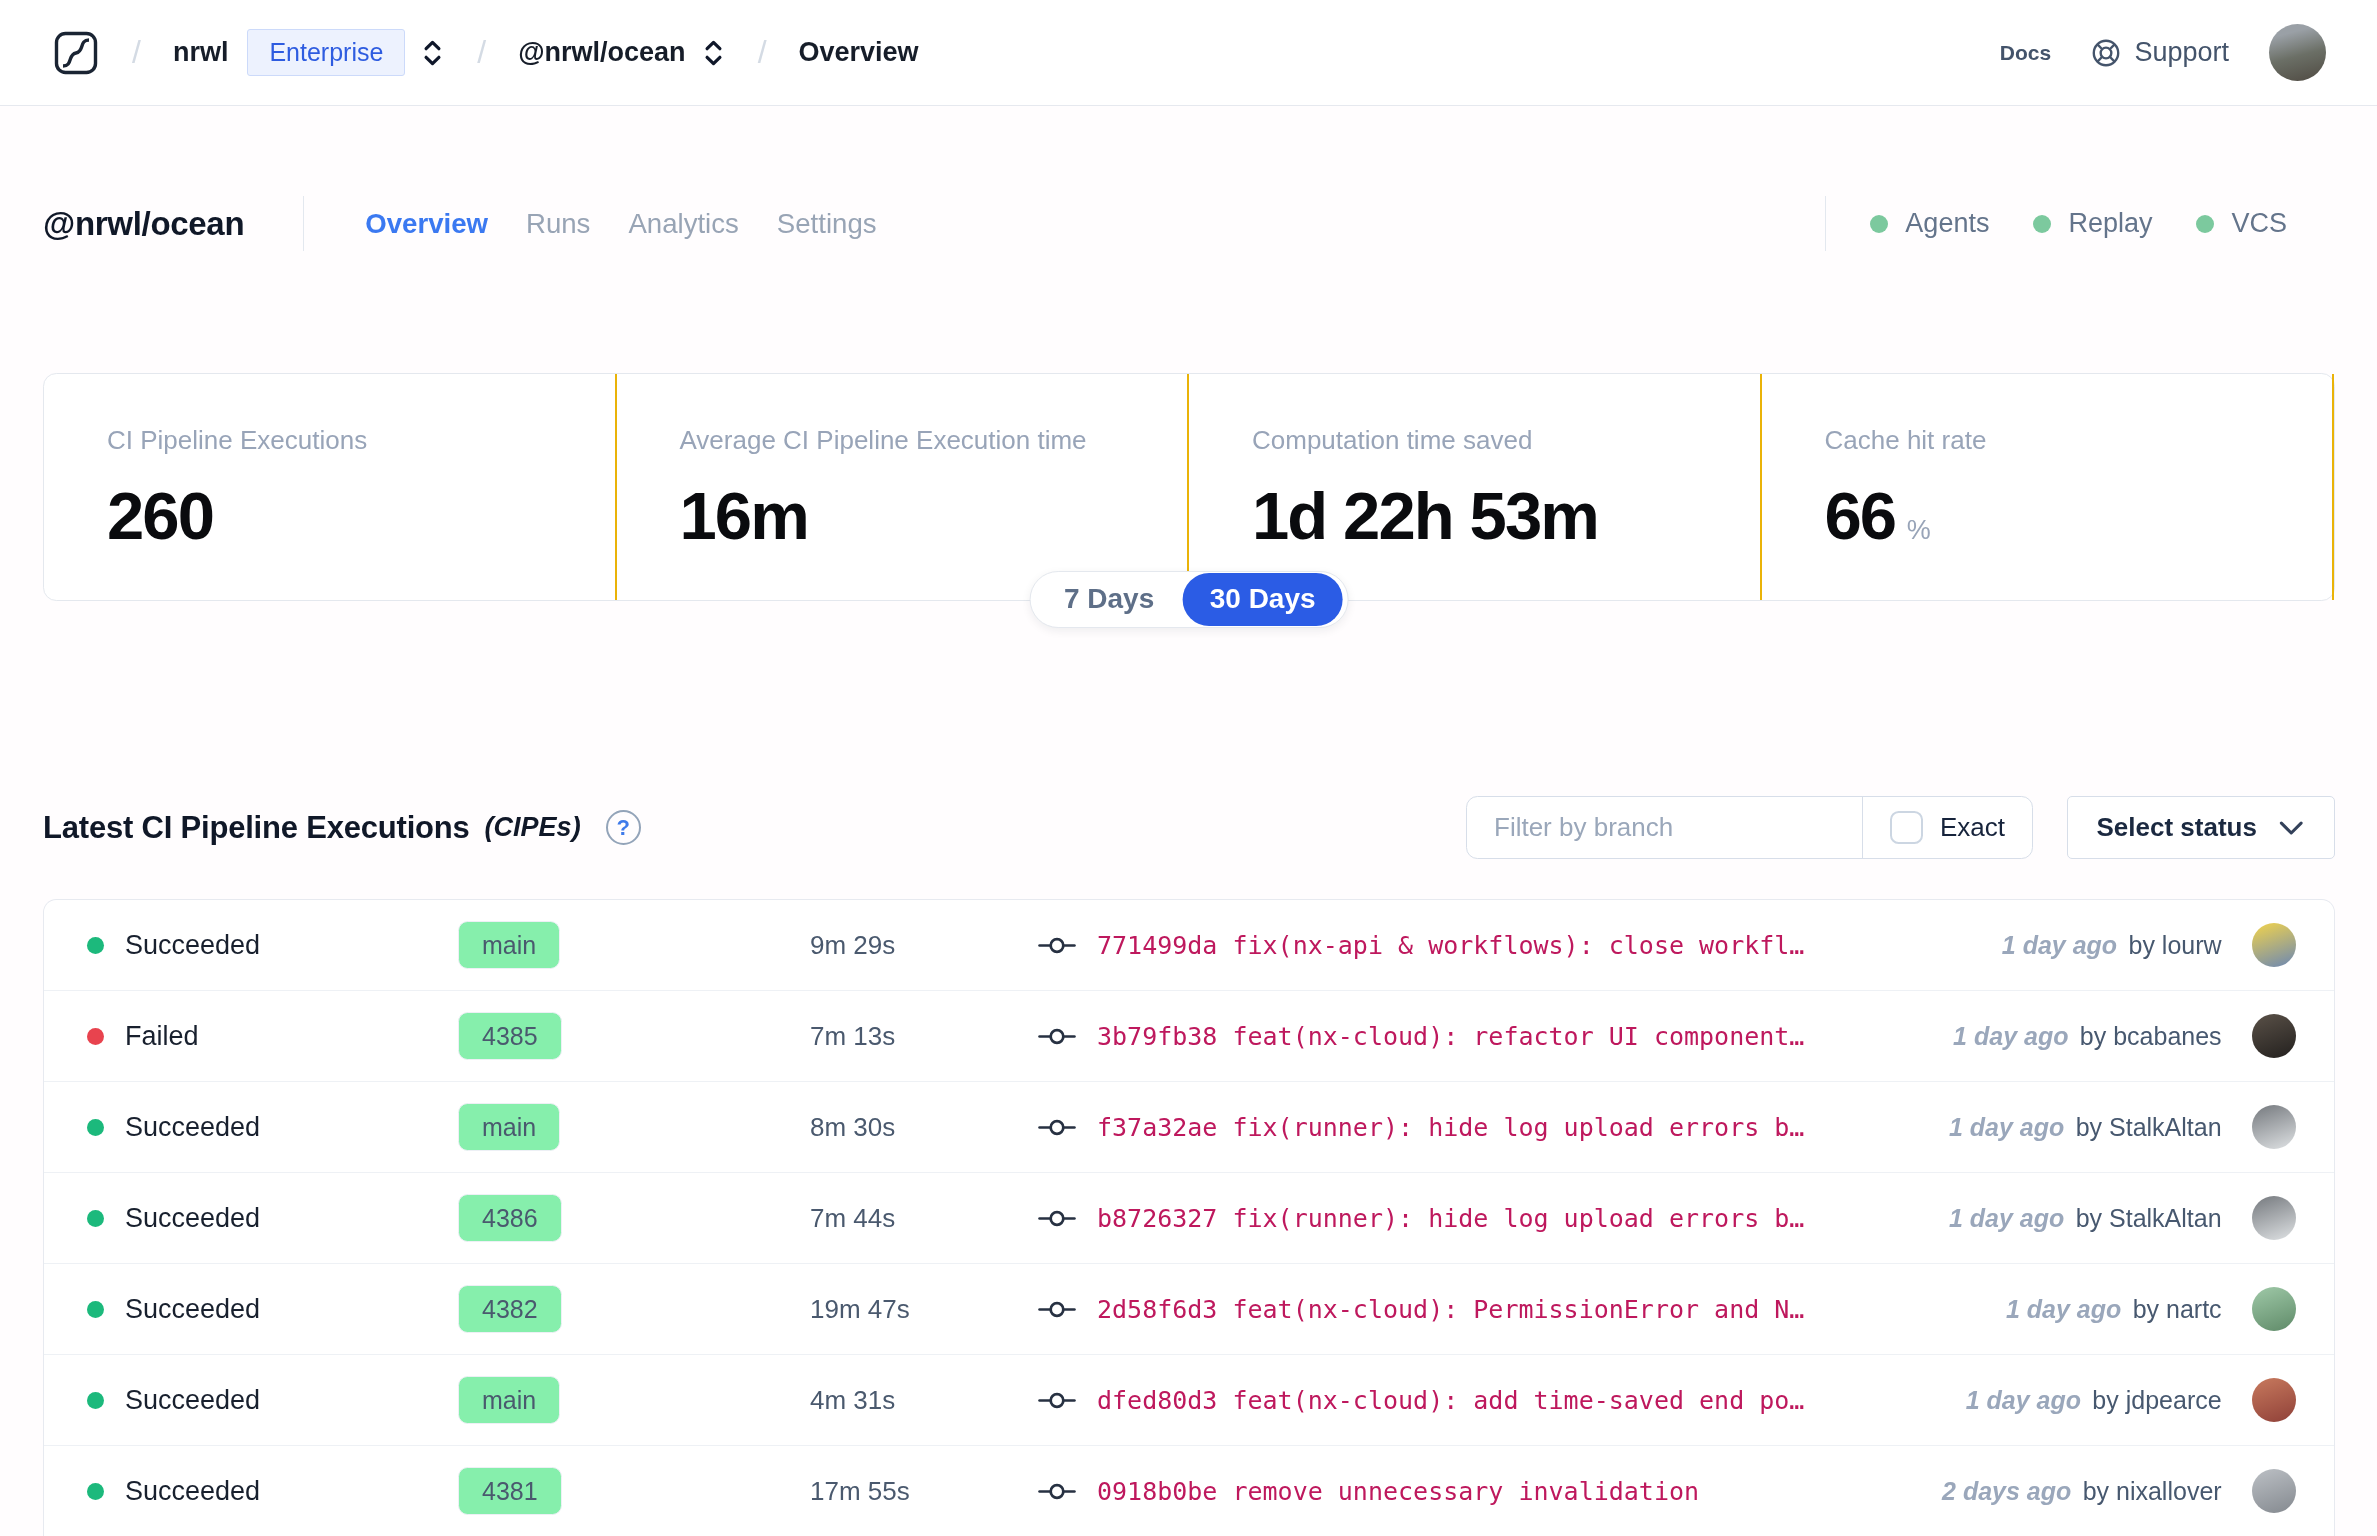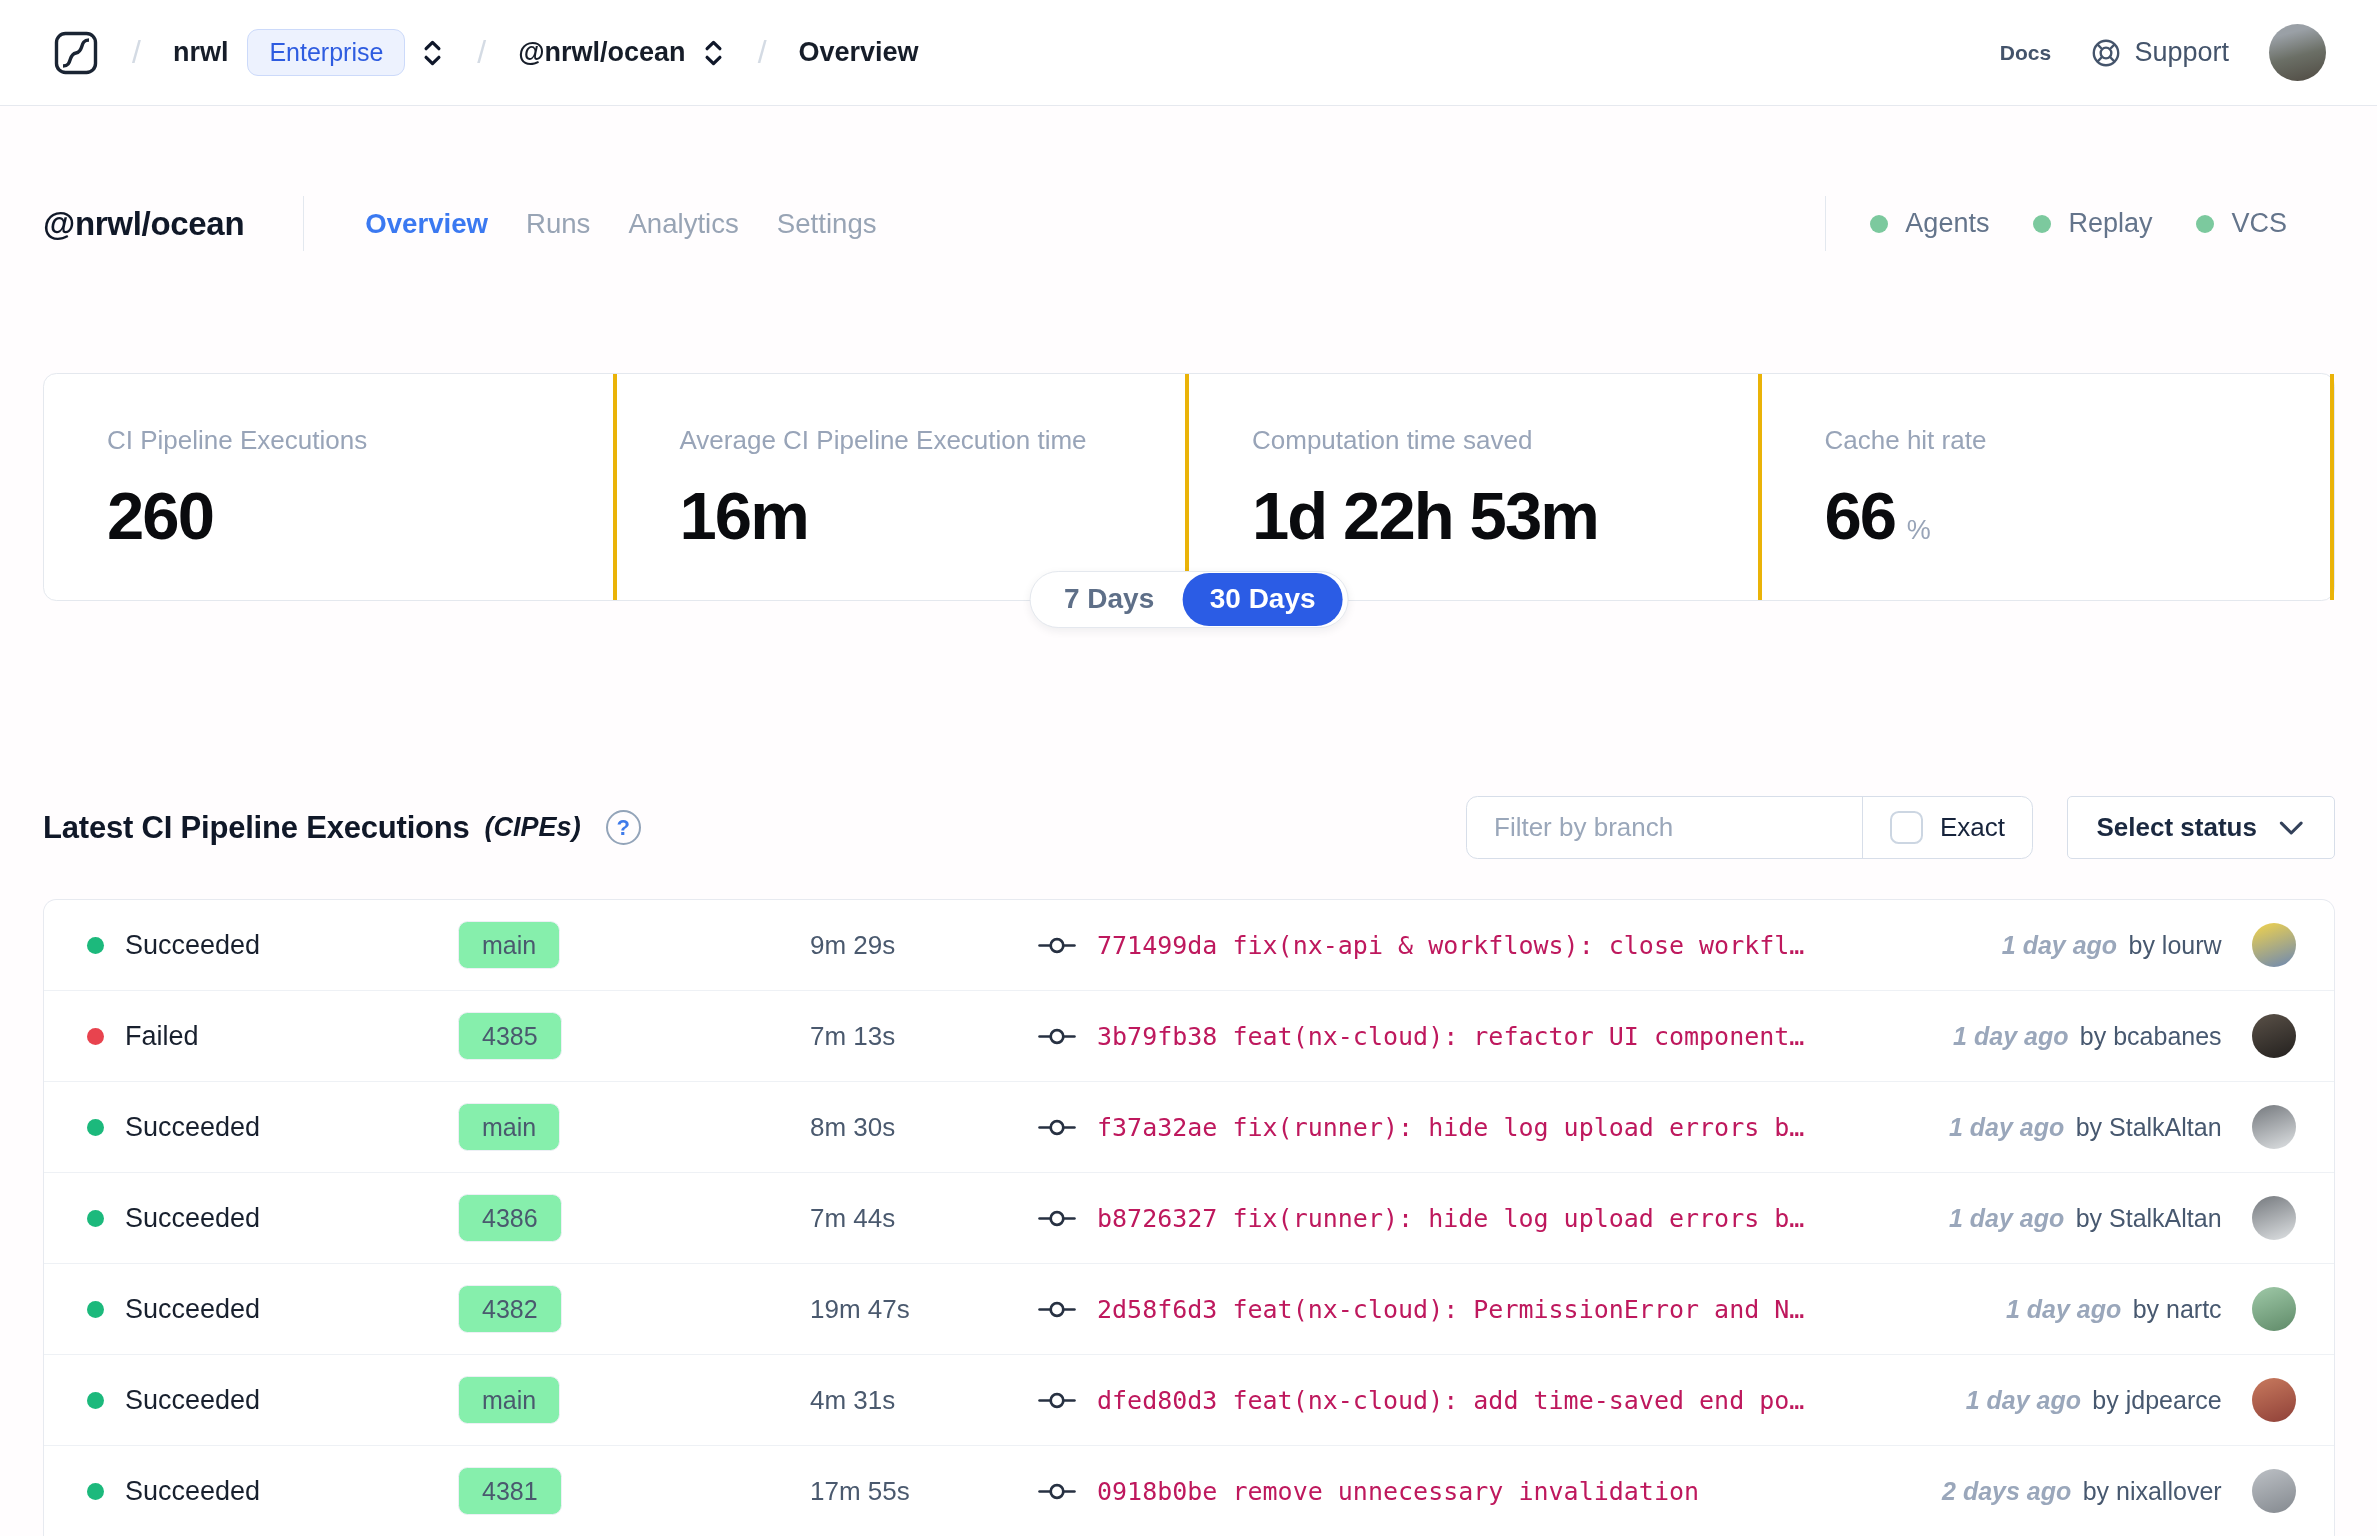--- a/index.html
+++ b/index.html
@@ -7,21 +7,21 @@
               font-family:"Liberation Sans", sans-serif; color:#0f172a; }
 
   
   .topnav { height:106px; background:#fff; border-bottom:1px solid #e6e9ef;
             display:flex; align-items:center; justify-content:space-between; padding:0 52px; }
   .crumbs { display:flex; align-items:center; }
   .logo-box { width:48px; height:48px; display:flex; align-items:center; justify-content:center; }
   .slash { color:#d4dbe4; font-size:32px; font-weight:300; margin:0 32px; }
   .crumb-org { font-size:27px; font-weight:700; color:#161d29; }
   .badge-enterprise { margin-left:19px; background:#edf2fe; border:1.9px solid #ccdafa; color:#2e5ce0;
-                      font-size:25px; font-weight:500; padding:7.6px 21px; border-radius:11px; }
+                      font-size:25px; font-weight:500; padding:7.6px 21px; border-radius:3px; }
   .updown { margin-left:15px; display:inline-flex; }
   .crumb-ws { font-size:27px; font-weight:700; color:#161d29; }
   .crumb-page { font-size:27px; font-weight:700; color:#161d29; }
   .nav-right { display:flex; align-items:center; gap:40px; }
   .nav-link { font-size:21px; font-weight:700; color:#44546b; cursor:pointer; }
   .nav-support { display:flex; align-items:center; gap:13.3px; font-size:27px; font-weight:500; color:#44546b; cursor:pointer; }
   .avatar { border-radius:50%; display:inline-block; }
   .nav-avatar { width:57px; height:57px; background:linear-gradient(165deg,#9aa0a6 20%,#6b6f66 55%,#4f4a42); }
 
   
@@ -31,21 +31,21 @@
   .tabs { display:flex; align-items:center; gap:38px; }
   .tab { font-size:27.6px; font-weight:500; color:#98a4b5; cursor:pointer; }
   .tab.active { color:#3b79f1; font-weight:600; }
   .ws-statuses { margin-left:auto; display:flex; align-items:center; gap:44px; padding-right:48px; }
   .status-item { display:flex; align-items:center; gap:17px; font-size:27px; color:#64748b; }
   .legend-dot { width:18px; height:18px; border-radius:50%; background:#7cc99e; }
 
   
   .stats { margin:122px 43px 0; height:228px; background:#fff; border:1px solid #e4e8ee;
            border-radius:13.3px; display:grid; grid-template-columns:1fr 1fr 1fr 1fr; position:relative; }
-  .stat { padding:51px 19px 0 63px; border-right:4px solid #eab308; }
+  .stat { padding:51px 19px 0 63px; border-right:2px solid #eab308; }
   .stat:last-child { border-right:none; }
   .stat-label { font-size:26px; font-weight:500; color:#98a4b8; }
   .stat-value { margin-top:21px; font-size:67px; font-weight:800; color:#0a0b0e; letter-spacing:-1.9px; }
   .stat-suffix { font-size:27px; font-weight:500; color:#98a4b8; letter-spacing:0; margin-left:11.4px; }
 
   .range-toggle { position:absolute; left:50%; bottom:-27.6px; transform:translateX(-50%);
                   display:flex; align-items:center; background:#fff; border:1px solid #e4e8ee;
                   border-radius:950px; padding:4.8px; height:57px; box-shadow:0 2.9px 9.5px rgba(15,23,42,.07); z-index:3; }
   .toggle-opt { font-size:28px; font-weight:600; color:#5e6f88; padding:0 28.5px; cursor:pointer; }
   .toggle-opt.selected { background:#2b5ce5; color:#fff; border-radius:950px; padding:10.5px 27px; }

